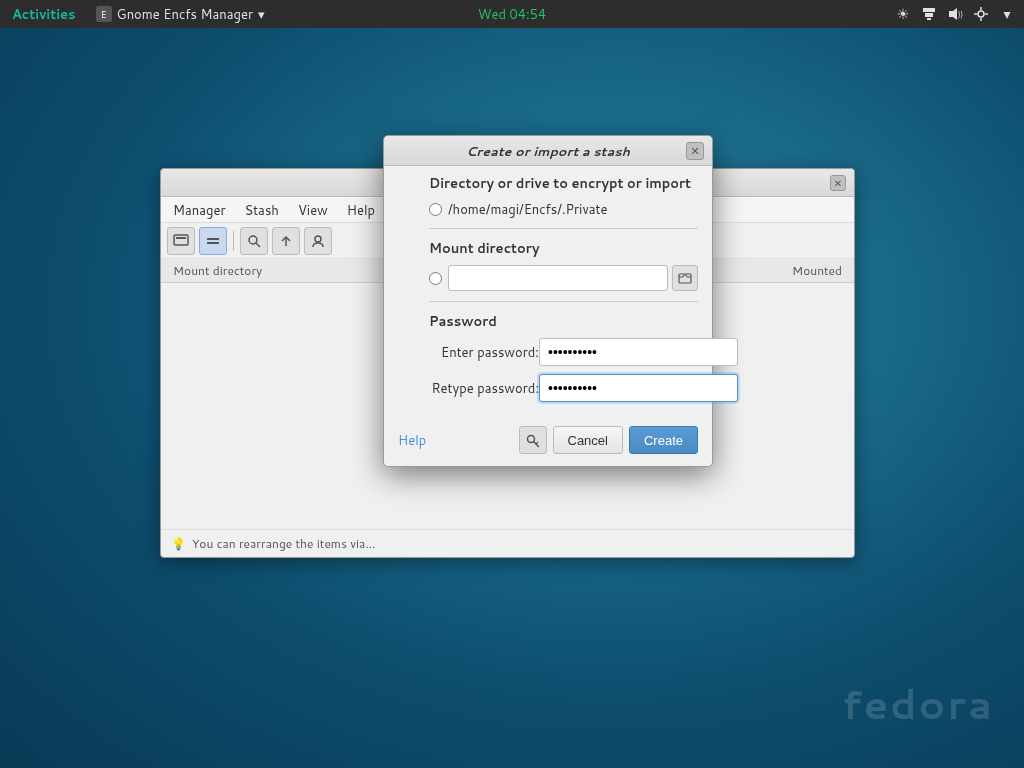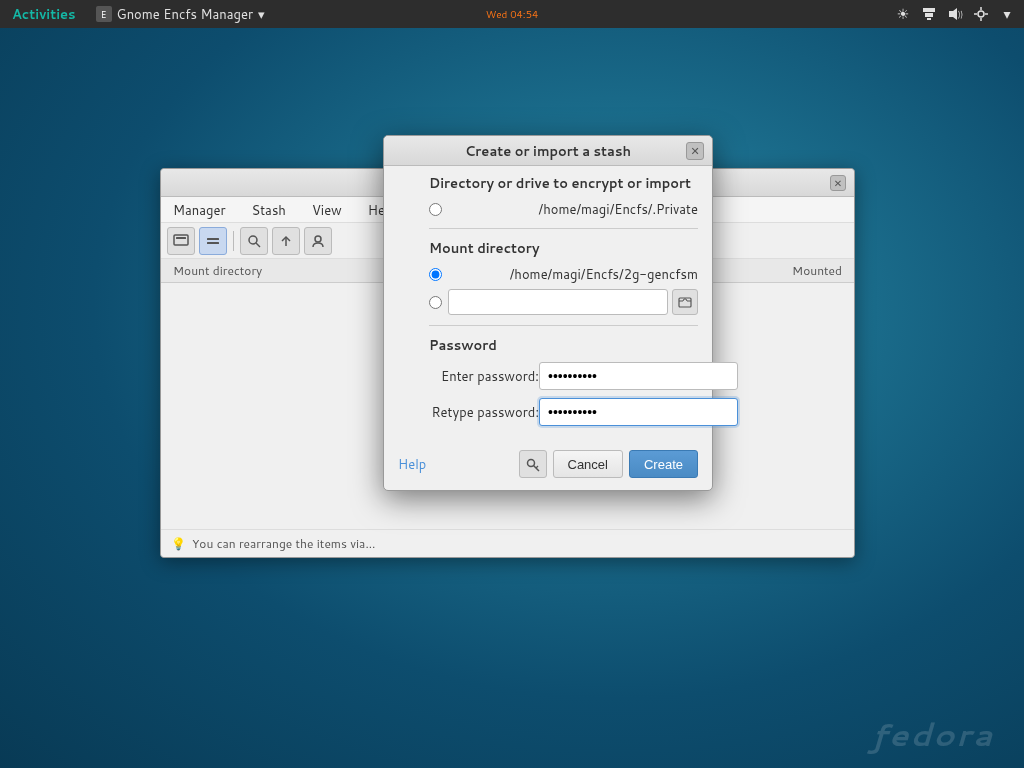--- a/index.html
+++ b/index.html
@@ -54,22 +54,22 @@
       gap: 5px;
       font-size: 13px;
       cursor: pointer;
       color: #e0e0e0;
     }
 
     .topbar-clock {
       position: absolute;
       left: 50%;
       transform: translateX(-50%);
-      font-size: 10px;
-      color: #f97316;
+      font-size: 13px;
+      color: #22c55e;
     }
 
     .topbar-right {
       margin-left: auto;
       display: flex;
       align-items: center;
       height: 100%;
       padding-right: 6px;
       gap: 4px;
     }
@@ -81,25 +81,24 @@
       align-items: center;
       justify-content: center;
       color: #e0e0e0;
       font-size: 14px;
       cursor: pointer;
     }
 
     
     .fedora-watermark {
       position: absolute;
-      bottom: 12px;
+      bottom: 36px;
       right: 30px;
       color: rgba(255,255,255,0.15);
-      font-size: 32px;
-      font-style: italic;
+      font-size: 40px;
       font-weight: bold;
       letter-spacing: 2px;
     }
 
     
     .bg-window {
       position: absolute;
       top: 168px;
       left: 160px;
       width: 695px;
@@ -135,21 +134,21 @@
       color: #555;
     }
 
     .bg-window-menubar {
       height: 26px;
       background: #f5f5f5;
       border-bottom: 1px solid #ddd;
       display: flex;
       align-items: center;
       padding: 0 4px;
-      gap: 10px;
+      gap: 3px;
     }
 
     .bg-menu-item {
       padding: 3px 8px;
       font-size: 13px;
       color: #333;
       cursor: pointer;
       border-radius: 3px;
     }
 
@@ -235,20 +234,21 @@
     .modal-titlebar {
       height: 30px;
       background: linear-gradient(to bottom, #e8e8e8, #d8d8d8);
       border-bottom: 1px solid #bbb;
       border-radius: 5px 5px 0 0;
       display: flex;
       align-items: center;
       justify-content: center;
       position: relative;
       padding: 0 5px;
+      font-style: italic;
     }
 
     .modal-title {
       font-size: 13px;
       font-weight: bold;
       color: #333;
     }
 
     .modal-close {
       position: absolute;
@@ -274,23 +274,22 @@
     .section-title {
       font-size: 13px;
       font-weight: bold;
       color: #333;
       margin-bottom: 8px;
     }
 
     .radio-option {
       display: flex;
       align-items: center;
-      gap: 14px;
+      gap: 6px;
       margin-bottom: 6px;
-      justify-content: space-between;
     }
 
     .radio-option input[type="radio"] {
       margin: 0;
       cursor: pointer;
     }
 
     .radio-label {
       font-size: 13px;
       color: #333;
@@ -556,24 +555,20 @@
       <div class="radio-option">
         <input type="radio" name="directory" id="dir1" style="">
         <label class="radio-label" for="dir1">/home/magi/Encfs/.Private</label>
       </div>
 
 
       <div class="section-divider"></div>
 
       <div class="section-title">Mount directory</div>
 
-      <div class="radio-option">
-        <input type="radio" name="mount" id="mount1" checked="" style="">
-        <label class="radio-label" for="mount1">/home/magi/Encfs/2g-gencfsm</label>
-      </div>
 
       <div class="radio-with-input">
         <input type="radio" name="mount" id="mount2" style="">
         <div class="path-input-wrapper">
           <input type="text" class="path-input" placeholder="" style="">
           <div class="browse-btn">
             <svg width="14" height="14" viewBox="0 0 14 14">
                 <rect x="1" y="3" width="12" height="9" rx="1" fill="none" stroke="#555" stroke-width="1.2"></rect>
                 <path d="M1 6 L5 6 L6 4 L8 4 L9 6 L13 6" stroke="#555" stroke-width="1" fill="none"></path>
               </svg>

